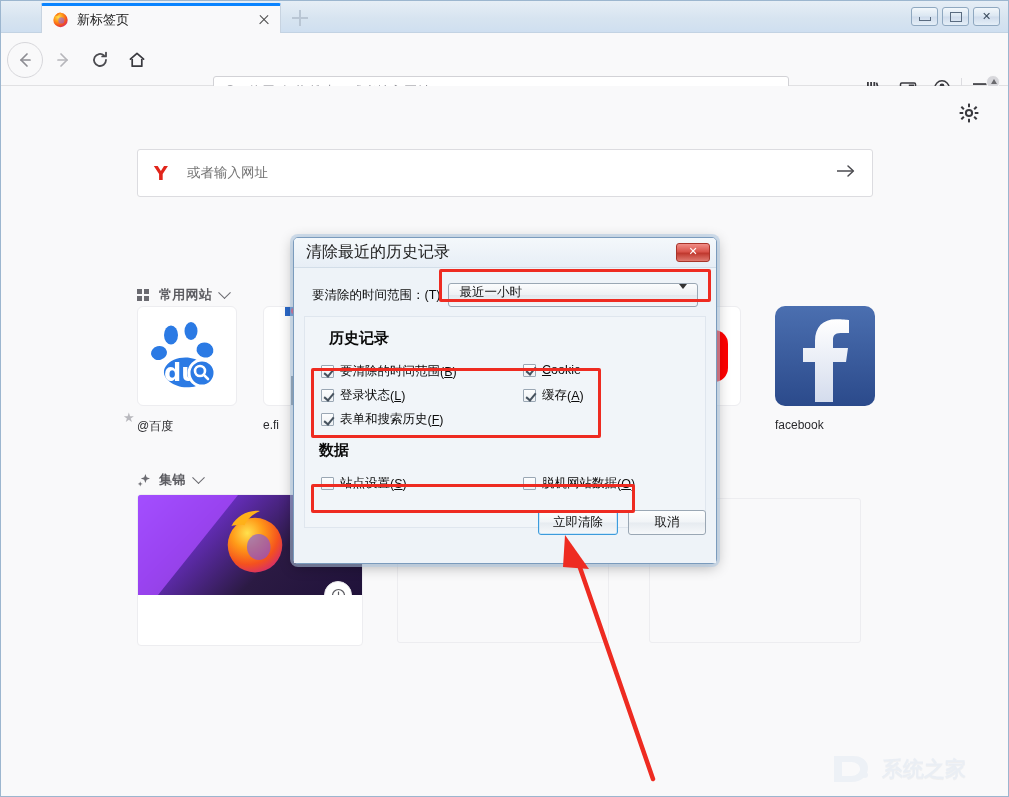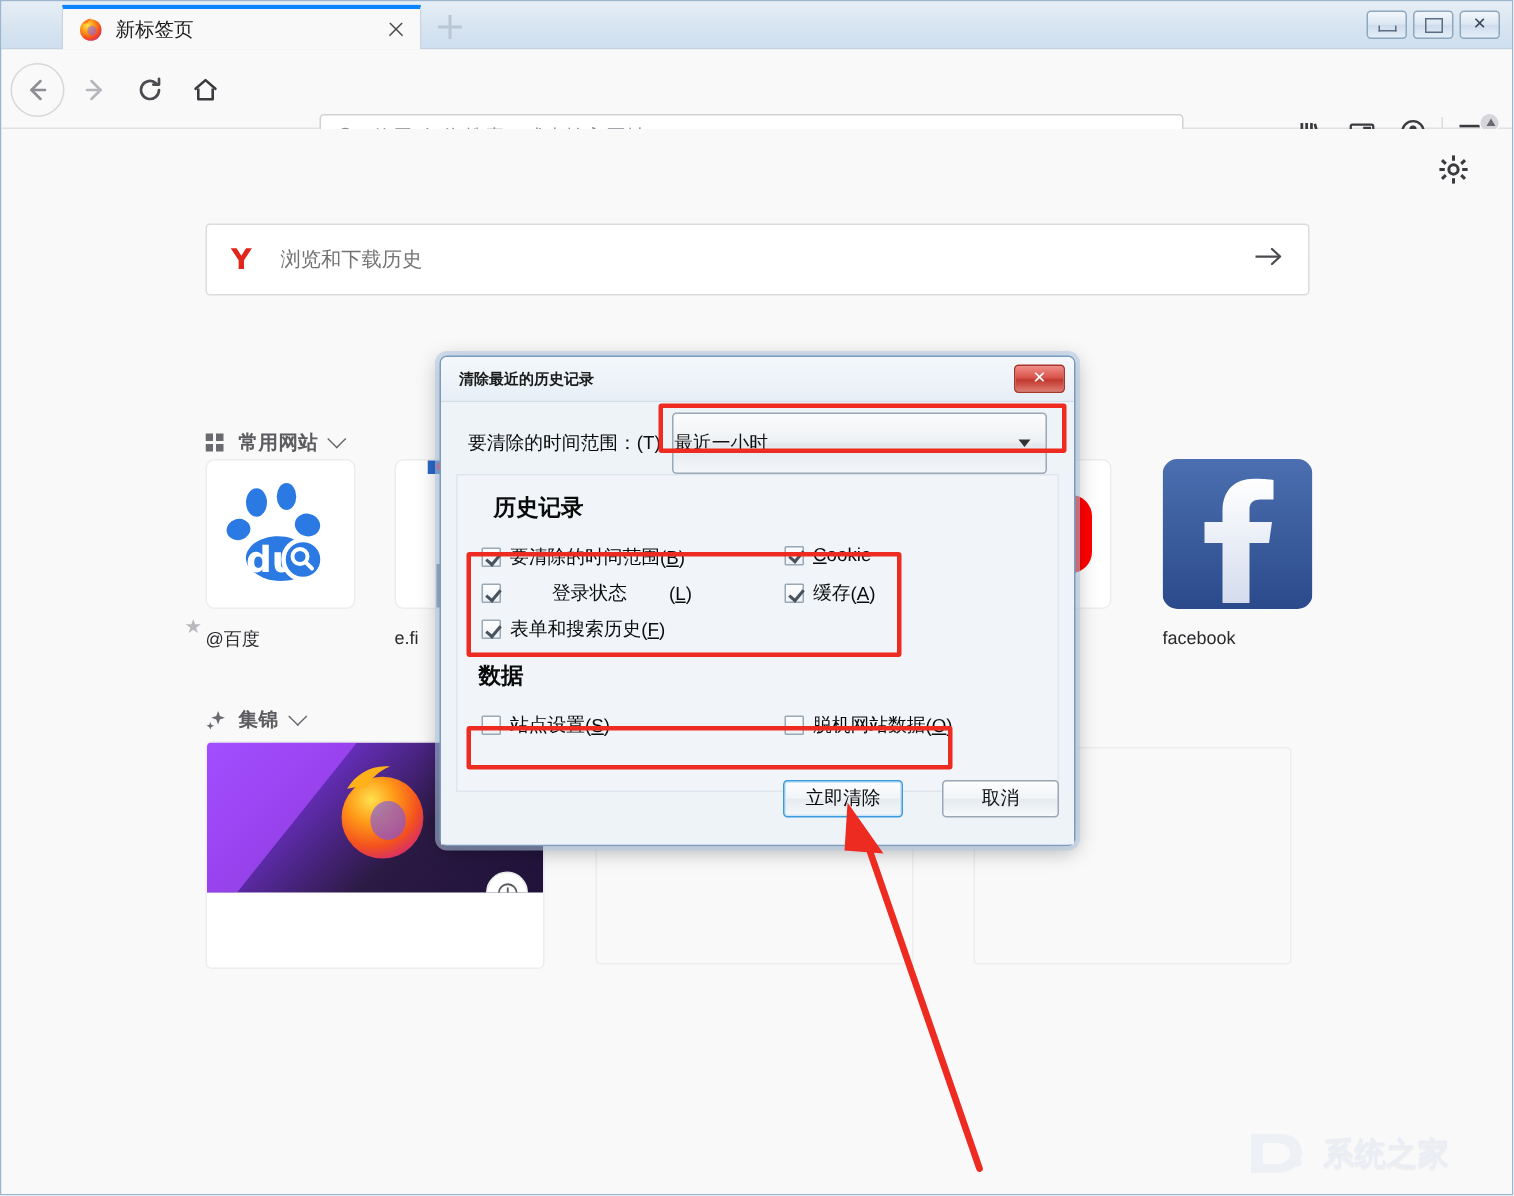--- a/index.html
+++ b/index.html
@@ -201,21 +201,21 @@
     border-radius: 5px;
     box-shadow: 0 0 0 3px rgba(175,200,225,.55), 0 3px 14px rgba(0,0,0,.30);
   }
   #dlg-titlebar {
     position: absolute; left: 0; top: 0; right: 0; height: 30px;
     background: linear-gradient(to bottom,#f4f8fb 0%,#e7eef6 100%);
     border-bottom: 1px solid #d2dde8;
     border-radius: 4px 4px 0 0;
     display: flex; align-items: center; padding: 0 6px 0 12px;
   }
-  #dlg-title { font-size: 10px; color: #1b1b1b; flex: 1 1 auto; font-weight: bold; }
+  #dlg-title { font-size: 16px; color: #1b1b1b; flex: 1 1 auto; }
   #dlg-close {
     width: 34px; height: 19px; border-radius: 3px;
     background: linear-gradient(to bottom,#f08e88 0%, #d9544b 45%, #c0392f 55%, #e07a70 100%);
     border: 1px solid #a8342a;
     position: relative; cursor: pointer;
   }
   #dlg-close::after {
     content: "✕"; position: absolute; left: 0; right: 0; top: 1px;
     text-align: center; font-size: 11px; color: #fff; font-weight: bold;
   }
@@ -223,24 +223,24 @@
     position: absolute; left: 0; top: 30px; right: 0; bottom: 0;
     background: #eef3f8; padding: 0;
   }
 
   #timerange-row {
     position: absolute; left: 0; top: 8px; width: 100%; height: 38px;
     display: flex; align-items: center; padding-left: 18px;
   }
   #timerange-label { font-size: 12.5px; color: #0c0c0c; }
   #timerange-select {
-    margin-left: 8px; width: 250px; height: 41px;
+    margin-left: 8px; width: 250px; height: 24px;
     background: linear-gradient(to bottom,#fbfcfd 0%, #eef1f4 48%, #e3e8ed 52%, #f3f6f9 100%);
     border: 1px solid #9aa7b4; border-radius: 3px;
-    display: flex; align-items: center; padding: 0 6px 0 0;
+    display: flex; align-items: flex-start; padding: 0 6px 0 10px;
     font-size: 12.5px; color: #111; cursor: pointer;
   }
   #timerange-value { flex: 1 1 auto; }
   #timerange-arrow {
     width: 0; height: 0; border-left: 4.5px solid transparent; border-right: 4.5px solid transparent;
     border-top: 5px solid #333; margin-right: 4px;
   }
 
   #dlg-panel {
     position: absolute; left: 10px; top: 48px; right: 10px; height: 212px;
@@ -258,29 +258,29 @@
     background: linear-gradient(to bottom,#fcfdfe,#eef1f4);
     border: 1px solid #9aa7b4; position: relative; border-radius: 1px;
   }
   .cb.checked::after {
     content: ""; position: absolute; left: 3.5px; top: 0.5px; width: 4px; height: 8px;
     border-right: 2px solid #46525e; border-bottom: 2px solid #46525e; transform: rotate(40deg);
   }
   .acc { text-decoration: underline; }
 
   #cb-browsing { left: 16px; top: 46px; }
-  #cb-login    { left: 16px; top: 70px; gap: 28px; }
+  #cb-login    { left: 16px; top: 70px; }
   #cb-form     { left: 16px; top: 94px; }
   #cb-cookie   { left: 218px; top: 46px; }
   #cb-cache    { left: 218px; top: 70px; }
   #cb-site     { left: 16px; top: 158px; }
   #cb-offline  { left: 218px; top: 158px; }
 
   #dlg-buttons {
-    position: absolute; right: 10px; bottom: 18px; display: flex; gap: 26px;
+    position: absolute; right: 10px; bottom: 28px; display: flex; gap: 10px;
   }
   .dlg-btn {
     height: 25px; min-width: 78px; padding: 0 14px;
     background: linear-gradient(to bottom,#fdfefe 0%, #f1f4f7 48%, #e6ebf0 52%, #f6f8fa 100%);
     border: 1px solid #9aa7b4; border-radius: 3px;
     font-size: 12.5px; color: #0c0c0c;
     display: flex; align-items: center; justify-content: center; cursor: pointer;
   }
   .dlg-btn.default {
     border: 1px solid #3c9bdc;
@@ -426,21 +426,21 @@
           <rect x="3.6" y="4.2" width="2" height="3.6" transform="rotate(-45 4.6 6)"></rect>
           <rect x="16.4" y="14.2" width="2" height="3.6" transform="rotate(-45 17.4 16)"></rect>
           <rect x="16.4" y="4.2" width="2" height="3.6" transform="rotate(45 17.4 6)"></rect>
           <rect x="3.6" y="14.2" width="2" height="3.6" transform="rotate(45 4.6 16)"></rect>
         </g>
       </svg>
     </div>
 
     <div id="search-box">
       <span id="search-engine-logo">Y</span>
-      <span id="search-placeholder">浏览和下载历史</span>
+      <span id="search-placeholder">或者输入网址</span>
       <span id="search-go">
         <svg width="20" height="16" viewBox="0 0 20 16">
           <path d="M1 8 H17" stroke="#4a4a4f" stroke-width="1.5"></path>
           <path d="M12 3 L17.4 8 L12 13" fill="none" stroke="#4a4a4f" stroke-width="1.5" stroke-linecap="round" stroke-linejoin="round"></path>
         </svg>
       </span>
     </div>
 
     <div class="section-head" id="topsites-head">
       <span class="sec-icon">

